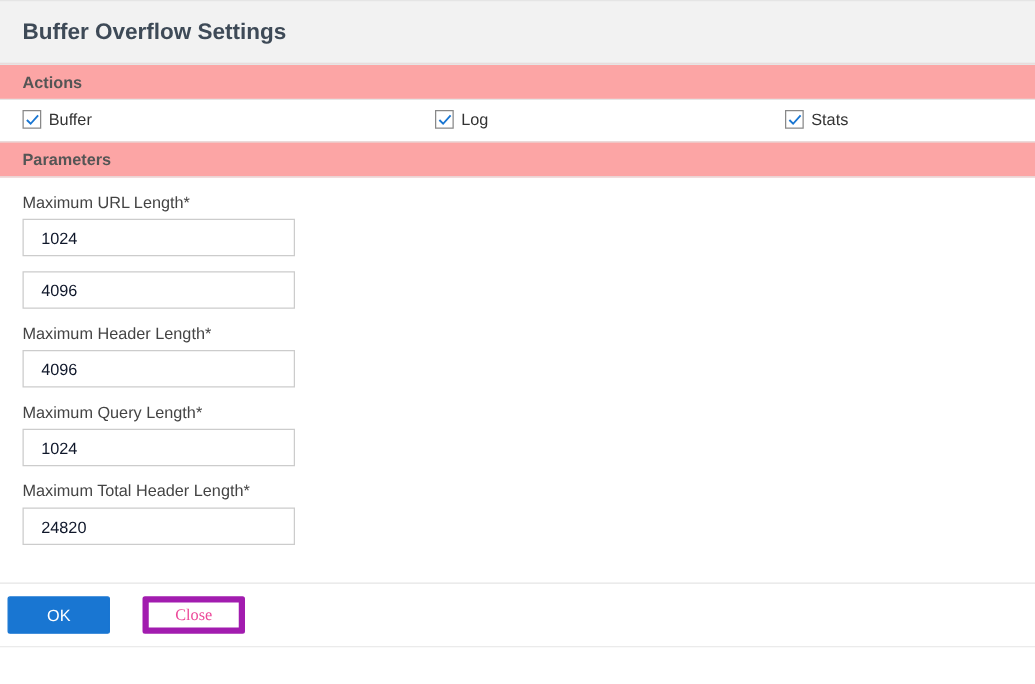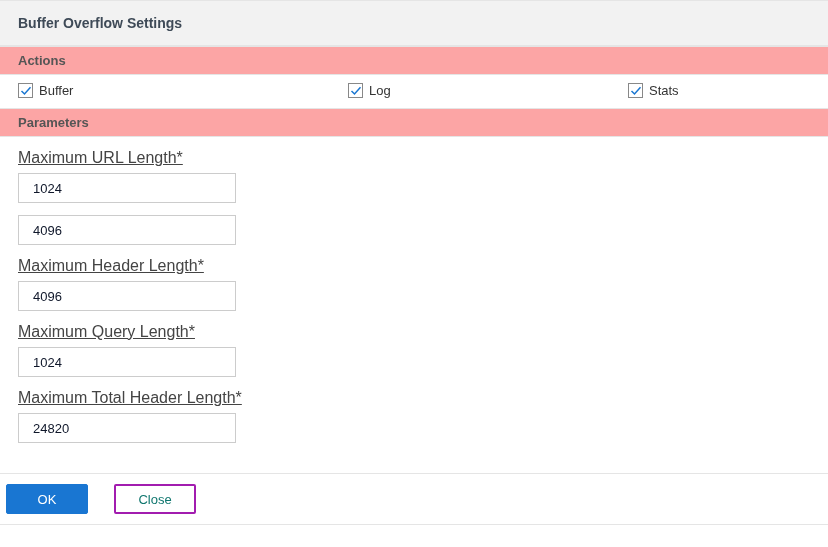--- a/index.html
+++ b/index.html
@@ -15,21 +15,21 @@
     border-bottom: 1px solid #e5e5e5;
   }
   .header {
     background: #f2f2f2;
     border-top: 1px solid #e5e5e5;
     border-bottom: 1px solid #e5e5e5;
     padding: 14px 18px;
   }
   .header h1 {
     margin: 0;
-    font-size: 14px;
+    font-size: 18px;
     font-weight: 600;
     color: #3e4a57;
   }
   .section-label {
     background: #fca5a5;
     border-top: 1px solid #e5e5e5;
     border-bottom: 1px solid #e5e5e5;
     padding: 6px 18px;
     font-size: 13px;
     font-weight: 600;
@@ -68,24 +68,23 @@
     color: #333;
     font-size: 13px;
   }
   .params {
     padding: 12px 18px 18px 18px;
   }
   .field {
     margin-bottom: 12px;
   }
   .field-label {
-    font-size: 16px;
+    font-size: 13px;
     color: #444;
     margin-bottom: 6px;
-    text-decoration: underline;
   }
   .field input {
     width: 218px;
     height: 30px;
     border: 1px solid #ccc;
     padding: 0 14px;
     font-size: 13px;
     color: #0f172a;
     font-family: inherit;
   }
@@ -107,22 +106,23 @@
     justify-content: center;
     padding: 0 16px;
   }
   .btn-primary {
     background: #1976d2;
     color: #fff;
     border: 1px solid #1976d2;
   }
   .btn-secondary {
     background: #fff;
-    color: #0f766e;
-    border: 2px solid #a21caf;
+    color: #ec4899;
+    border: 5px solid #a21caf;
+    font-family: Liberation Serif, serif;
   }
 </style>
 </head>
 <body>
 
 <div class="panel">
 
   <div class="header">
     <h1>Buffer Overflow Settings</h1>
   </div>

